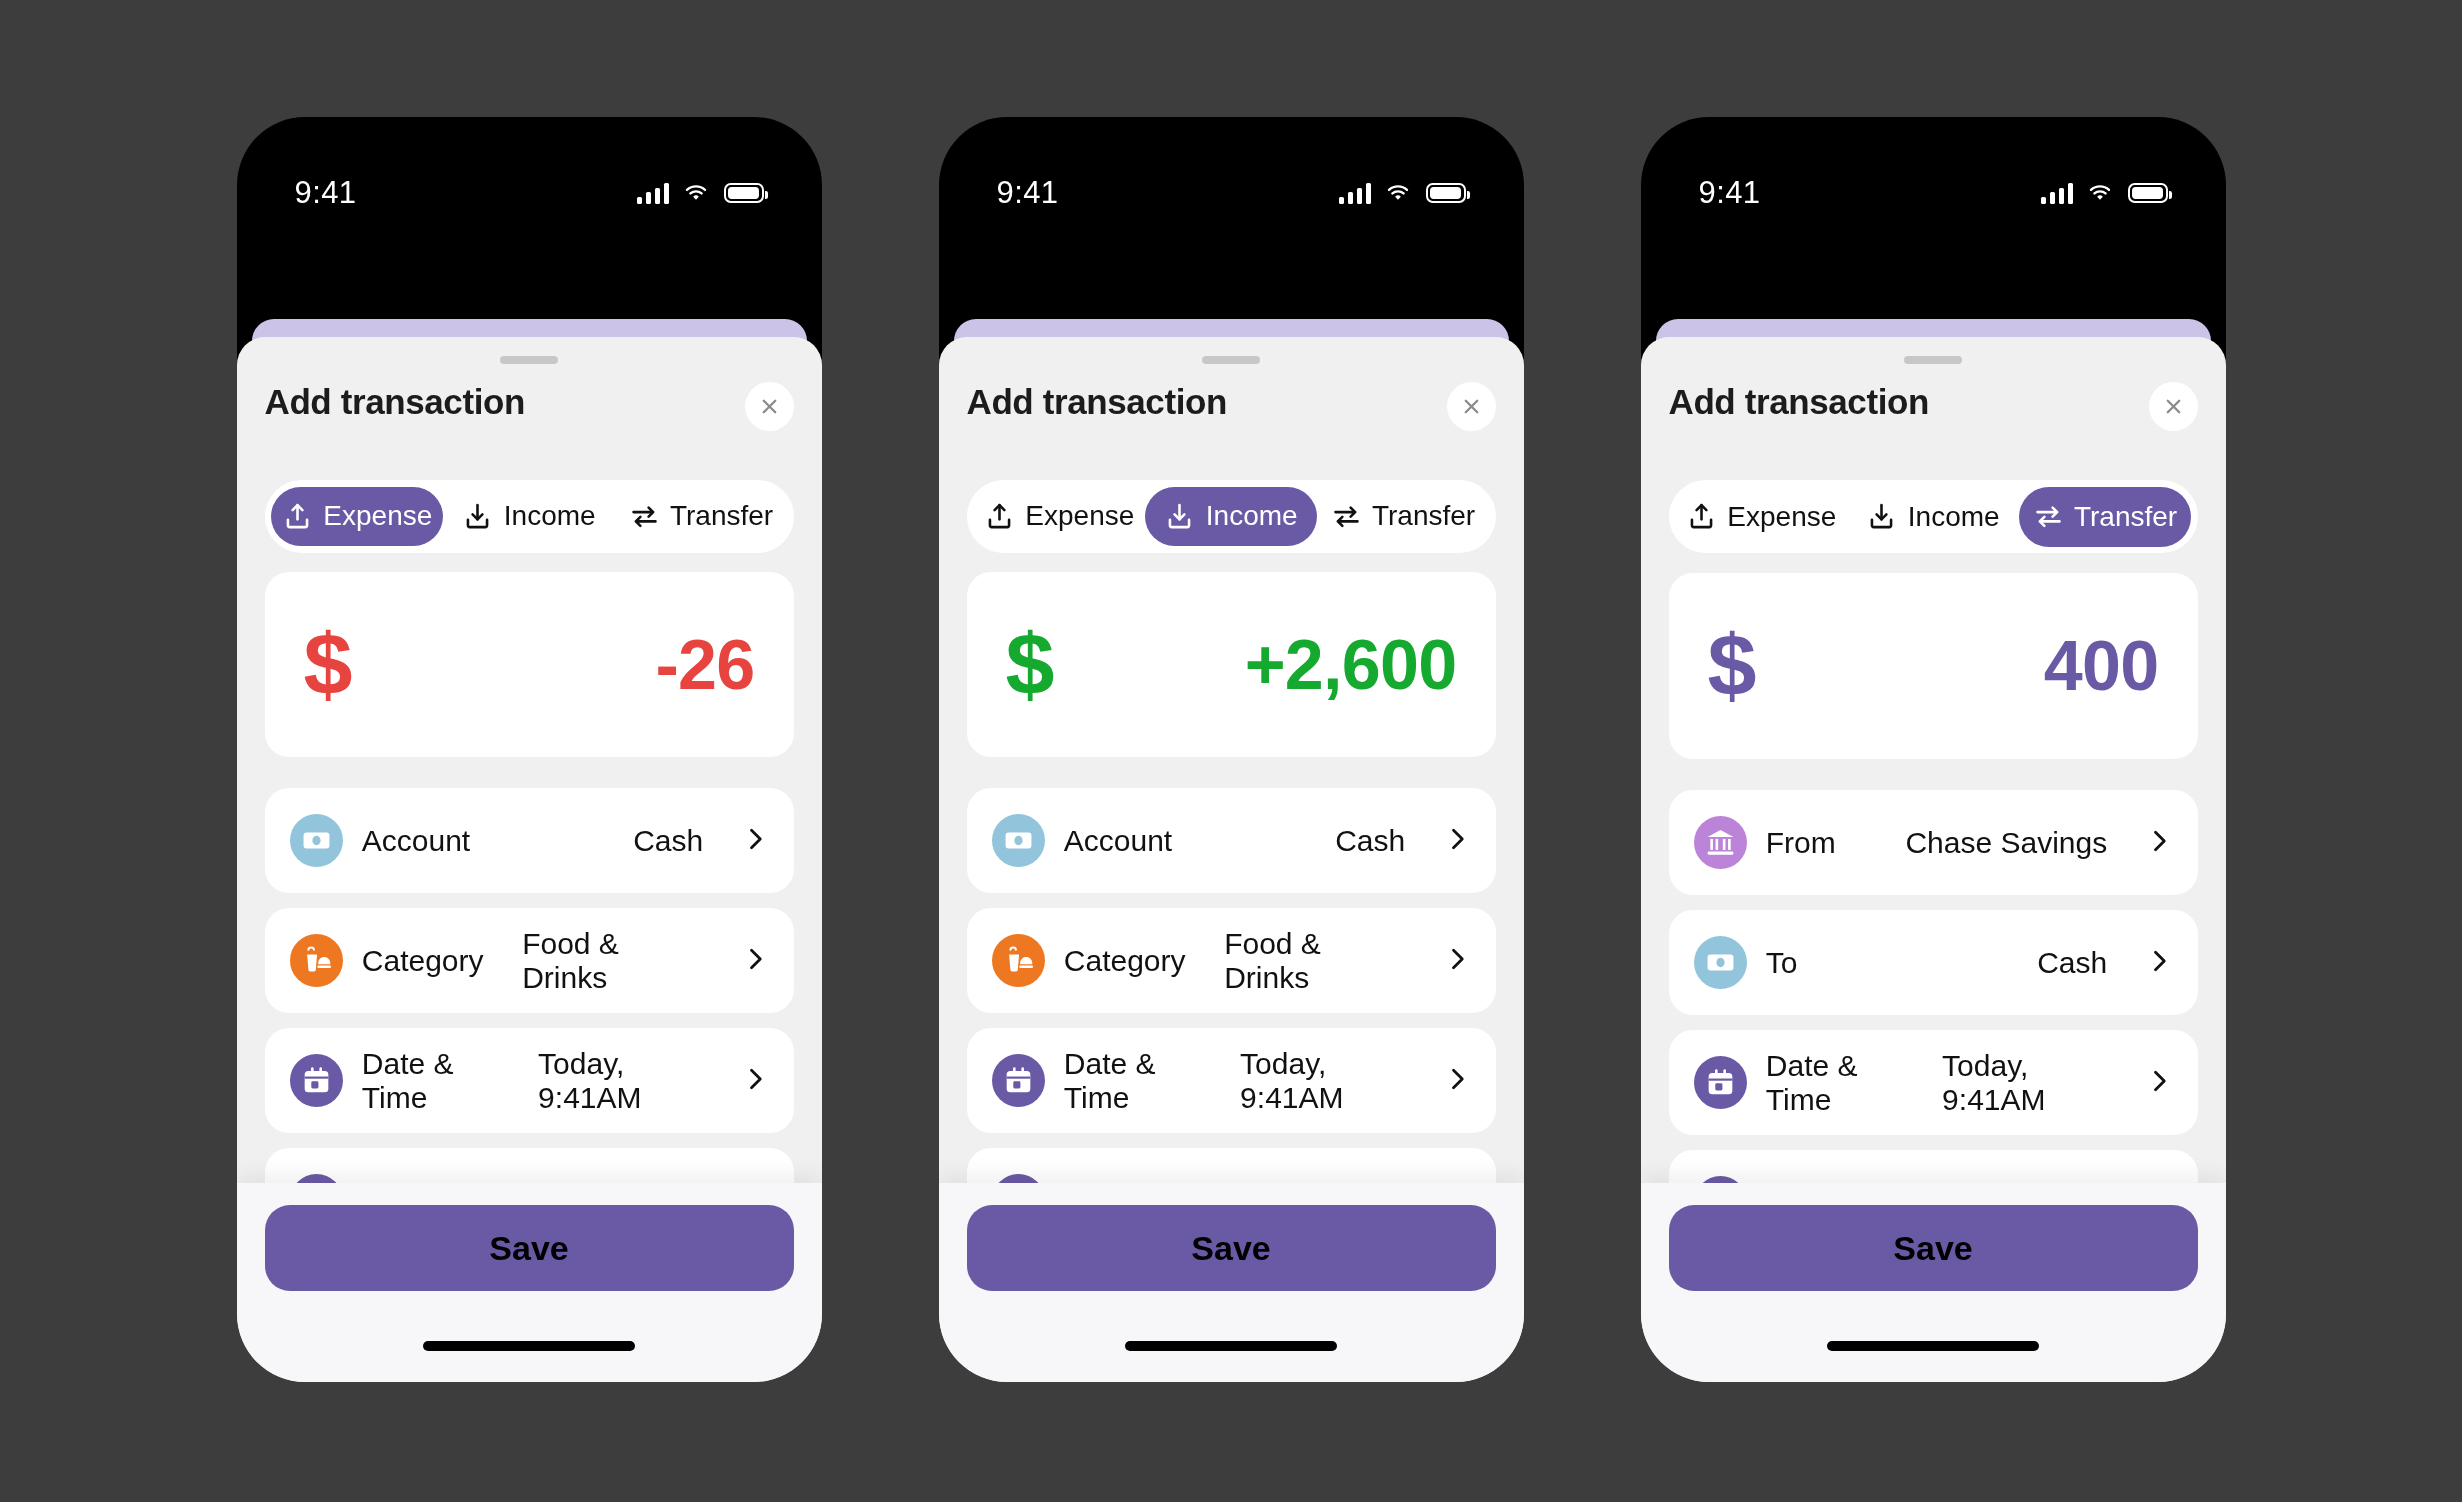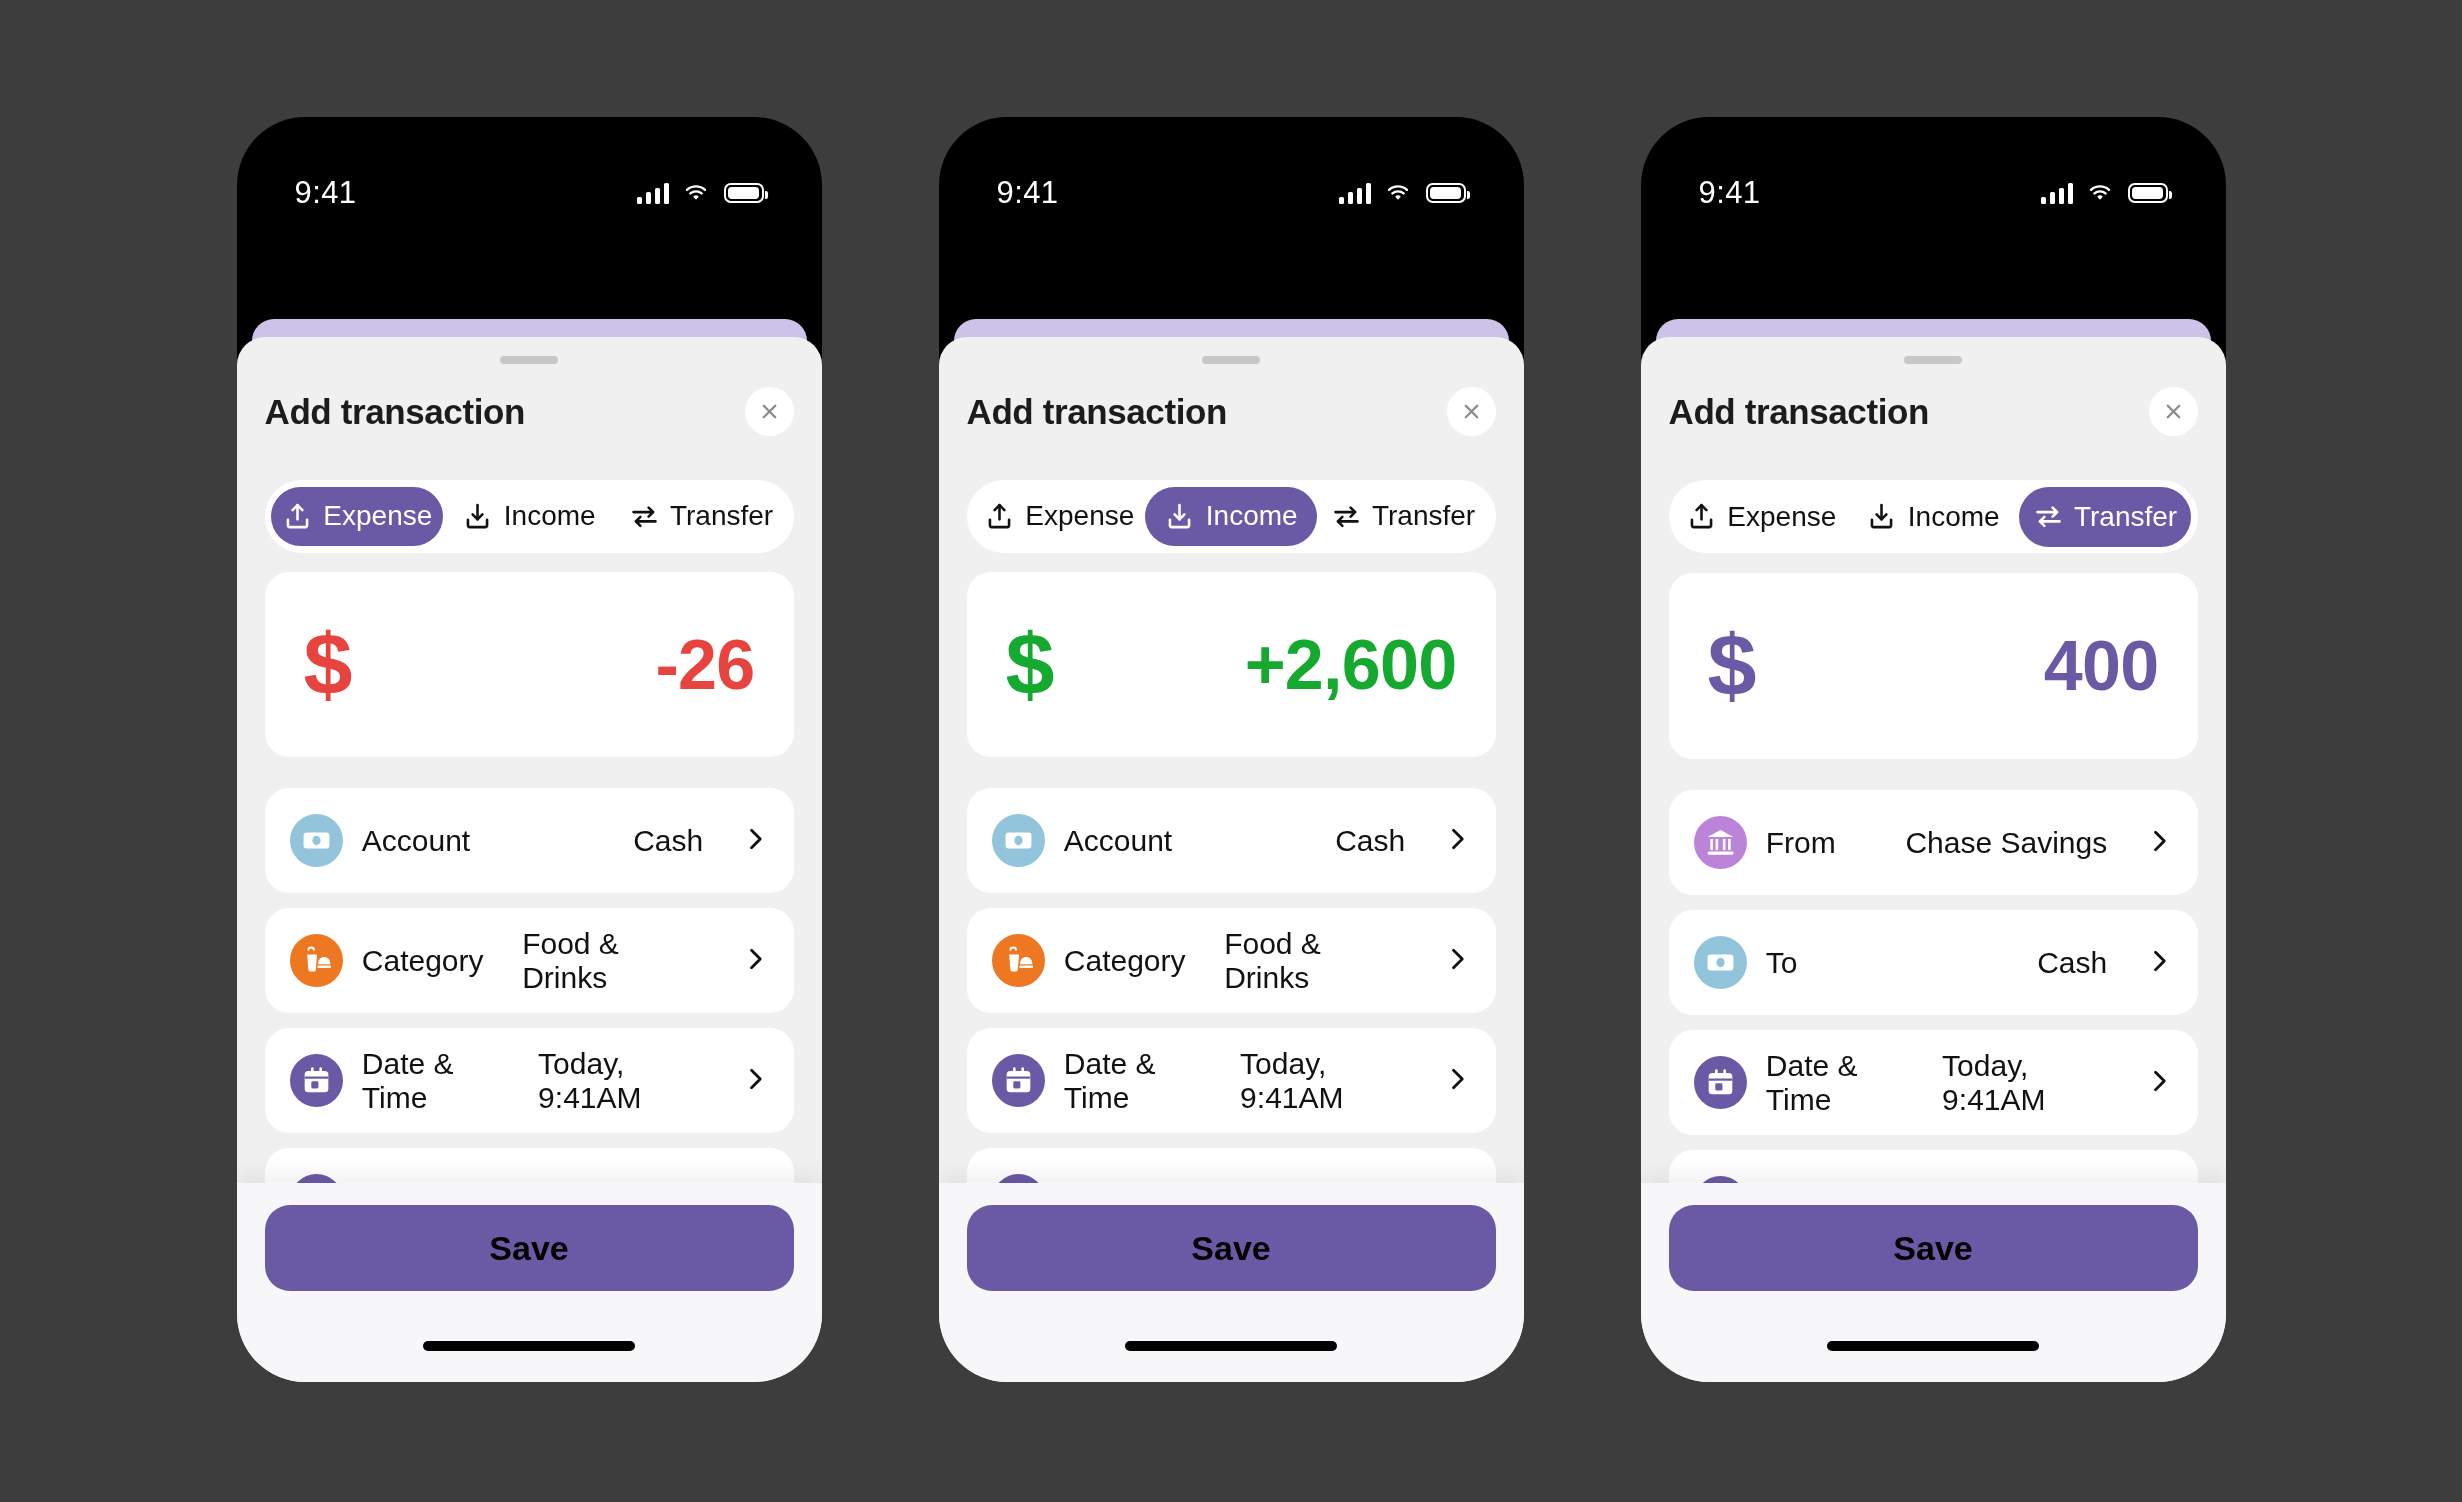--- a/index.html
+++ b/index.html
@@ -69,21 +69,21 @@
     background:#F0F0F0;
     border-radius:28px 28px 0 0;
     display:flex; flex-direction:column;
     overflow:hidden;
   }
   .grabber{
     width:58px;height:8.2px;border-radius:4.5px;background:#C7C7C7;
     margin:19.3px auto 0 auto;
   }
   .sheet-head{
-    display:flex; align-items:center; justify-content:space-between;
+    display:flex; align-items:flex-start; justify-content:space-between;
     padding:18px 28px 0 28px; height:77px;
   }
   .sheet-title{ font-size:35px; font-weight:700; color:#1C1C1C; letter-spacing:-0.4px; }
   .close-btn{
     width:49px;height:49px;border-radius:50%;background:#fff;
     display:flex;align-items:center;justify-content:center;
     flex:0 0 auto;
   }
   .close-btn svg{ display:block; }
 

